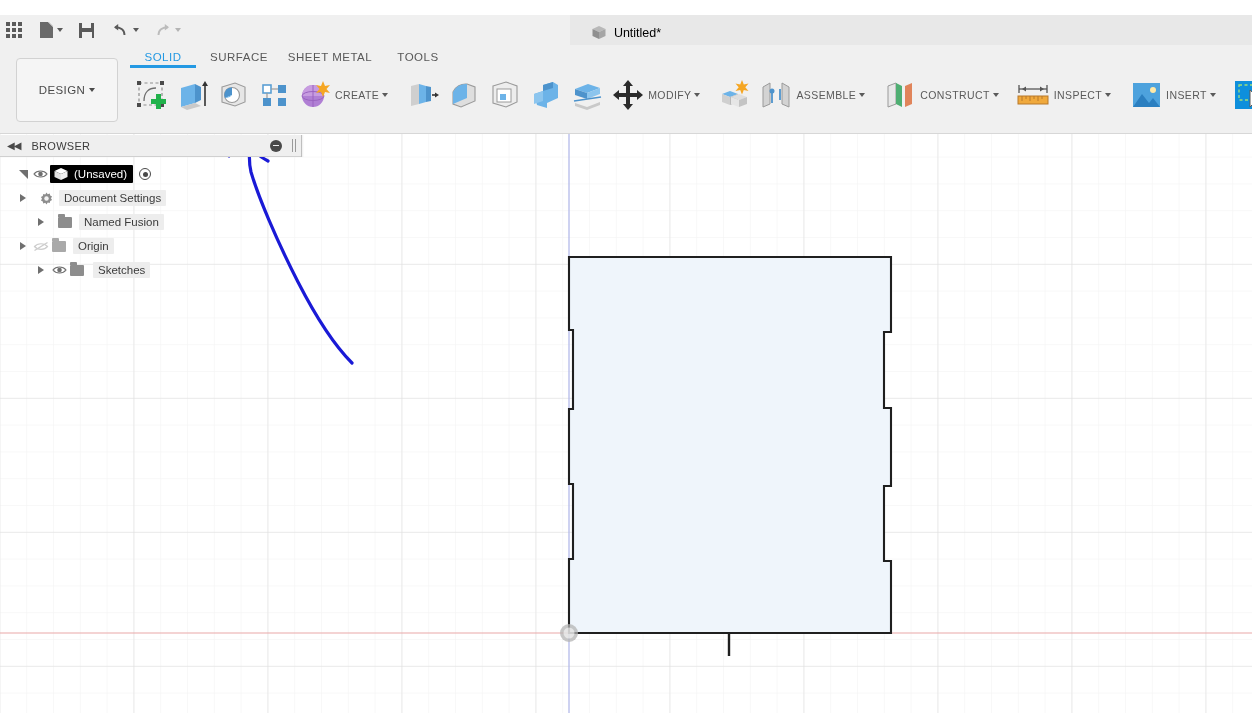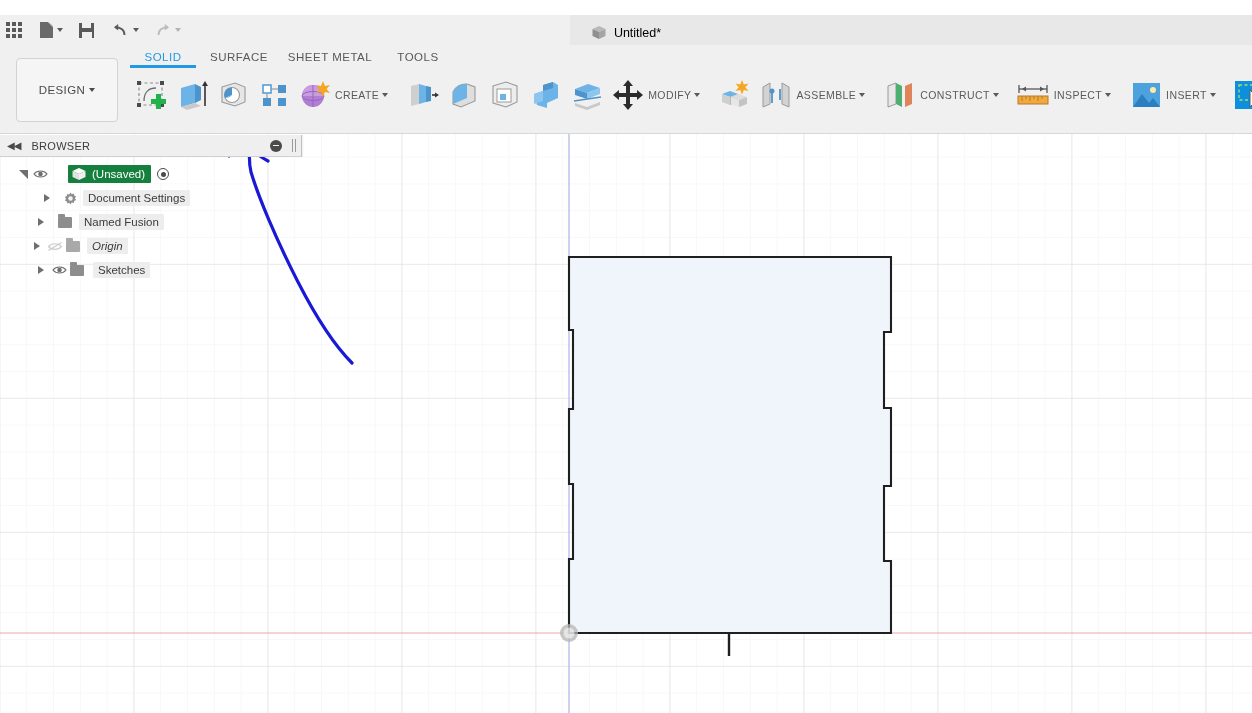--- a/index.html
+++ b/index.html
@@ -165,22 +165,22 @@
   }
   .folder { width: 14px; height: 11px; background: #8d8d8d; position: relative;
     border-radius: 1px; }
   .folder::before { content:""; position:absolute; top:-2.5px; left:0;
     width:7px; height:3px; background:#8d8d8d; border-radius:1px 1px 0 0; }
   .folder.dim { background:#a9a9a9; }
   .folder.dim::before { background:#a9a9a9; }
   .gear { width: 13px; height: 13px; }
   .cube-small { width: 16px; height: 14px; }
   .row-hl { background: #ededed; padding: 2px 5px; border-radius: 1px; }
-  .row-sel { background: #15803d; color: #fff; padding: 2px 6px 2px 3px;
-    display:flex; align-items:center; gap:5px; border-radius:1px;margin-left:18px; }
+  .row-sel { background: #000000; color: #fff; padding: 2px 6px 2px 3px;
+    display:flex; align-items:center; gap:5px; border-radius:1px; }
   .radio-dot { width: 12px; height: 12px; border-radius: 50%;
     border: 1.5px solid #4a4a4a; display:flex; align-items:center;
     justify-content:center; }
   .radio-dot i { width: 5px; height: 5px; border-radius:50%; background:#4a4a4a; display:block; }
 
   
   .canvas { position: absolute; left: 0; top: 134px; width: 1252px; height: 579px;
     background: #fff; overflow: hidden; }
   .grid-layer { position: absolute; inset: 0; }
   .anno { position: absolute; left: 0; top: 0; pointer-events: none; }
@@ -592,42 +592,42 @@
           <path d="M1.5 4 L8 7 L8 13 L1.5 10 Z" fill="#e2e2e2"></path>
           <path d="M14.5 4 L8 7 L8 13 L14.5 10 Z" fill="#efefef"></path>
         </svg>
         <span>(Unsaved)</span>
       </span>
       <span class="radio-dot" style="margin-left:6px">
           <i></i>
         </span>
     </div>
 
-    <div class="tree-row" style="padding-left:40px;">
+    <div class="tree-row" style="padding-left:16px;">
       <span class="tw">
         <span class="tri"></span>
       </span>
       <span style="width:10px"></span>
       <svg class="gear" viewBox="0 0 14 14">
         <path d="M7 0.5 l1.3 1.8 2.2 -0.6 0.5 2.2 2 1 -1.2 1.9 1.2 1.9 -2 1 -0.5 2.2 -2.2 -0.6 L7 13.5 5.7 11.7 3.5 12.3 3 10.1 1 9.1 2.2 7.2 1 5.3 3 4.3 3.5 2.1 5.7 2.7 Z" fill="#8d8d8d"></path>
         <circle cx="7" cy="7" r="2.4" fill="#f4f4f4"></circle>
       </svg>
       <span class="row-hl" style="margin-left:6px">Document Settings</span>
     </div>
 
     <div class="tree-row" style="padding-left:34px;">
       <span class="tw">
         <span class="tri"></span>
       </span>
       <span style="width:10px"></span>
       <span class="folder"></span>
       <span class="row-hl" style="margin-left:7px">Named Fusion</span>
     </div>
 
-    <div class="tree-row" style="padding-left:30px;font-style:italic;">
+    <div class="tree-row" style="padding-left:16px;">
       <span class="tw">
         <span class="tri"></span>
       </span>
       <span class="tw" style="width:22px">
         <svg width="16" height="11" viewBox="0 0 16 11">
           <path d="M1.5 5.5 C4.5 1.8 11.5 1.8 14.5 5.5 C11.5 9.2 4.5 9.2 1.5 5.5 Z" fill="none" stroke="#cdcdcd" stroke-width="1.2"></path>
           <line x1="1.5" y1="9.5" x2="14.5" y2="1.5" stroke="#cdcdcd" stroke-width="1.4"></line>
         </svg>
       </span>
       <span class="folder dim"></span>

